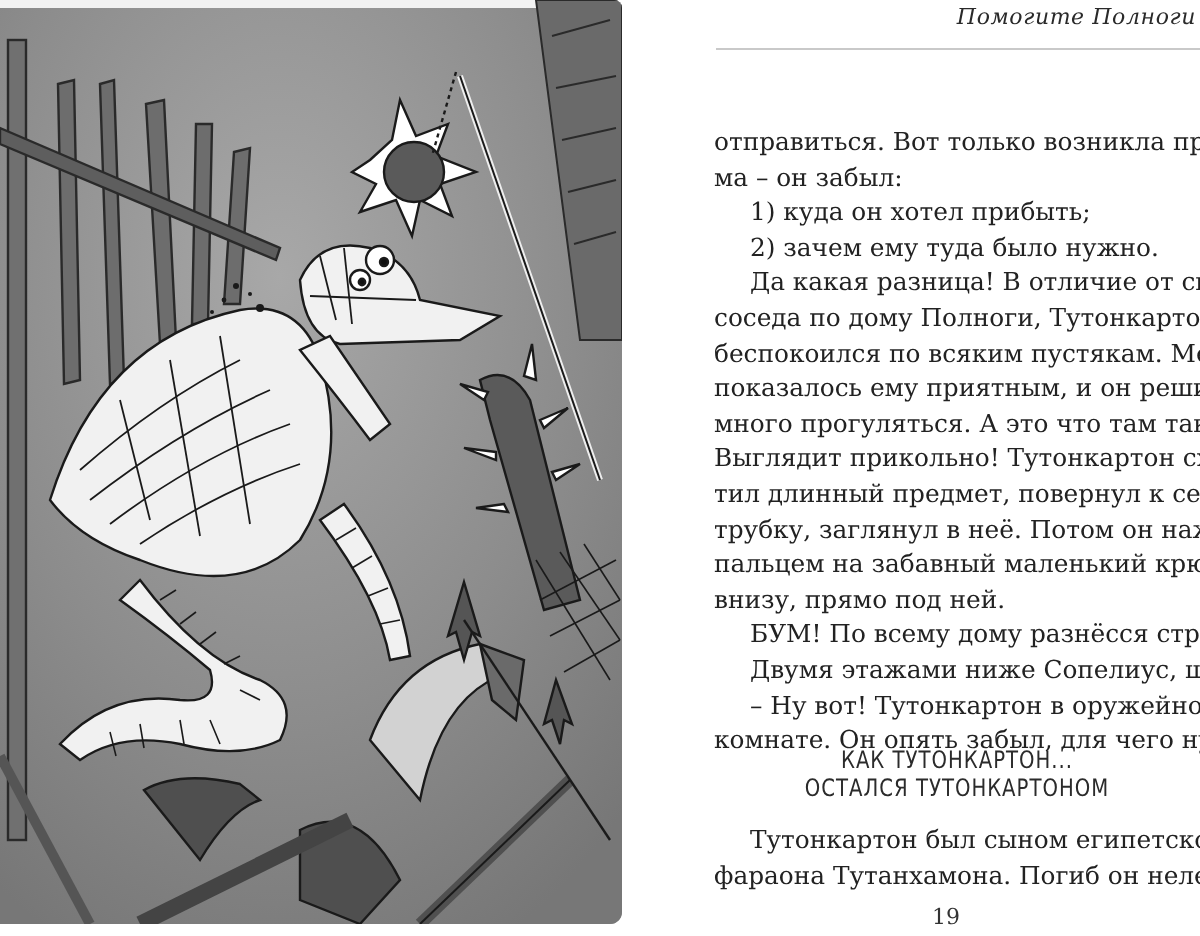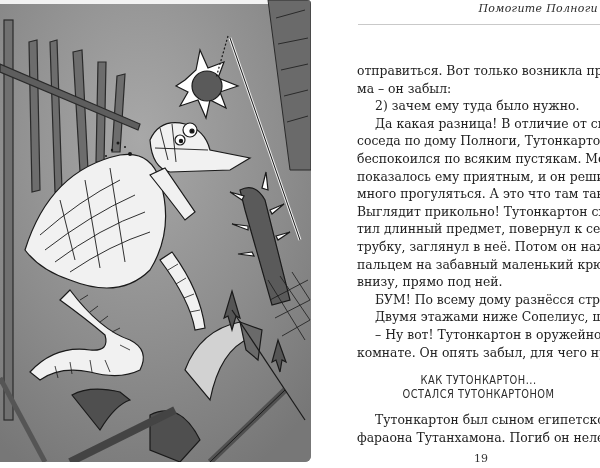--- a/index.html
+++ b/index.html
@@ -44,21 +44,21 @@
   }
   .body-text-2 {
     position:absolute; left:357px; top:411px; width:243px;
     font-family:"DejaVu Serif", serif; font-size:12.4px; line-height:17.6px; color:#222;
   }
   .body-text-2 .line { display:block; white-space:nowrap; text-align:justify; text-align-last:justify; }
   .body-text-2 .indent { padding-left:18px; }
 
   .page-number {
     position:absolute; left:466px; top:452px; width:30px;
-    text-align:center; font-size:11px; color:#333;
+    text-align:left; font-size:11px; color:#333;
     font-family:"DejaVu Serif", serif;
   }
 </style>
 </head>
 <body>
 
 <div class="illustration">
   <svg viewBox="0 0 311 462" xmlns="http://www.w3.org/2000/svg">
     <defs>
       <radialGradient id="wash" cx="45%" cy="30%" r="80%">
@@ -199,20 +199,21 @@
     </g>
   </svg>
 </div>
 
 <div class="running-head">Помогите Полноги</div>
 <div class="head-rule"></div>
 
 <div class="body-text">
   <span class="line">отправиться. Вот только возникла пробле-</span>
   <span class="line last">ма – он забыл:</span>
+  <span class="line last indent">1) куда он хотел прибыть;</span>
   <span class="line last indent">2) зачем ему туда было нужно.</span>
   <span class="line indent">Да какая разница! В отличие от своего</span>
   <span class="line">соседа по дому Полноги, Тутонкартон не</span>
   <span class="line">беспокоился по всяким пустякам. Место</span>
   <span class="line">показалось ему приятным, и он решил не-</span>
   <span class="line">много прогуляться. А это что там такое?</span>
   <span class="line">Выглядит прикольно! Тутонкартон схва-</span>
   <span class="line">тил длинный предмет, повернул к себе</span>
   <span class="line">трубку, заглянул в неё. Потом он нажал</span>
   <span class="line">пальцем на забавный маленький крючок</span>

